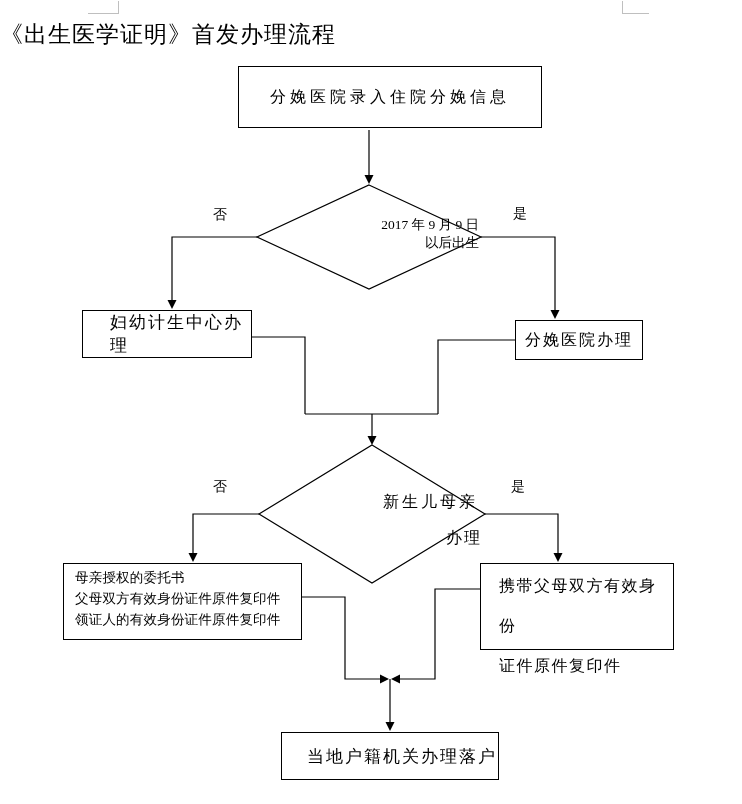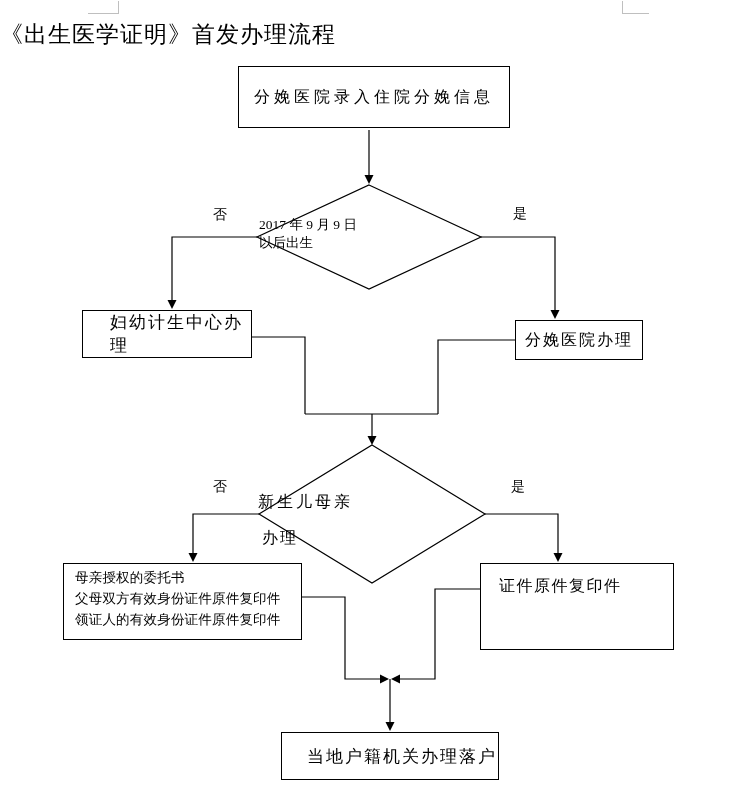--- a/index.html
+++ b/index.html
@@ -26,35 +26,35 @@
     left:0;right:0;top:19px;height:32px;line-height:32px;
     text-align:left;font-size:23px;letter-spacing:1px;white-space:nowrap;
   }
   .box{
     position:absolute;z-index:2;
     border:1px solid var(--line);
     background:var(--background);
     box-sizing:border-box;
     display:flex;align-items:center;justify-content:center;
   }
-  .box-start{left:238px;top:66px;width:272px;height:62px;font-size:16px;letter-spacing:4px;}
+  .box-start{left:238px;top:66px;width:304px;height:62px;font-size:16px;letter-spacing:4px;}
   .box-left1{left:82px;top:310px;width:170px;height:48px;font-size:17px;letter-spacing:2px;padding-left:27px;}
   .box-right1{left:515px;top:320px;width:128px;height:40px;font-size:16px;letter-spacing:2px;}
   .box-left2{
     left:63px;top:563px;width:239px;height:77px;
     display:block;font-size:13.5px;line-height:21px;
     padding:3px 16px 0 11px;text-align:left;letter-spacing:0.2px;
   }
   .box-right2{
     left:480px;top:563px;width:194px;height:87px;
     display:block;font-size:16px;line-height:40px;
     padding:2px 0 0 18px;text-align:left;letter-spacing:1.5px;
   }
   .box-end{left:281px;top:732px;width:218px;height:48px;font-size:17px;letter-spacing:2px;padding-left:24px;}
-  .dtext{position:absolute;z-index:2;text-align:left;white-space:nowrap;}
+  .dtext{position:absolute;z-index:2;text-align:right;white-space:nowrap;}
   .d1-l1{left:259px;top:216px;width:220px;font-size:13.5px;line-height:17px;}
   .d1-l2{left:259px;top:234px;width:220px;font-size:13.5px;line-height:17px;}
   .d2-l1{left:258px;top:491px;width:220px;font-size:16px;line-height:22px;letter-spacing:3px;font-family:Liberation Serif, serif;}
   .d2-l2{left:262px;top:527px;width:220px;font-size:16px;line-height:22px;letter-spacing:2px;}
   .branch-label{position:absolute;z-index:2;width:40px;text-align:center;font-size:14px;line-height:18px;}
   .no1{left:200px;top:206px;}
   .yes1{left:500px;top:205px;}
   .no2{left:200px;top:478px;}
   .yes2{left:498px;top:478px;}
   .crop{position:absolute;z-index:0;}
@@ -144,20 +144,21 @@
 
   <div class="branch-label no2">否</div>
   <div class="branch-label yes2">是</div>
 
   <div class="box box-left2">
     <div>母亲授权的委托书</div>
     <div>父母双方有效身份证件原件复印件</div>
     <div>领证人的有效身份证件原件复印件</div>
   </div>
   <div class="box box-right2">
+    <div>携带父母双方有效身份</div>
     <div>证件原件复印件</div>
   </div>
 
   <div class="box box-end">
     <span>当地户籍机关办理落户</span>
   </div>
 
 </div>
 
 </body></html>

